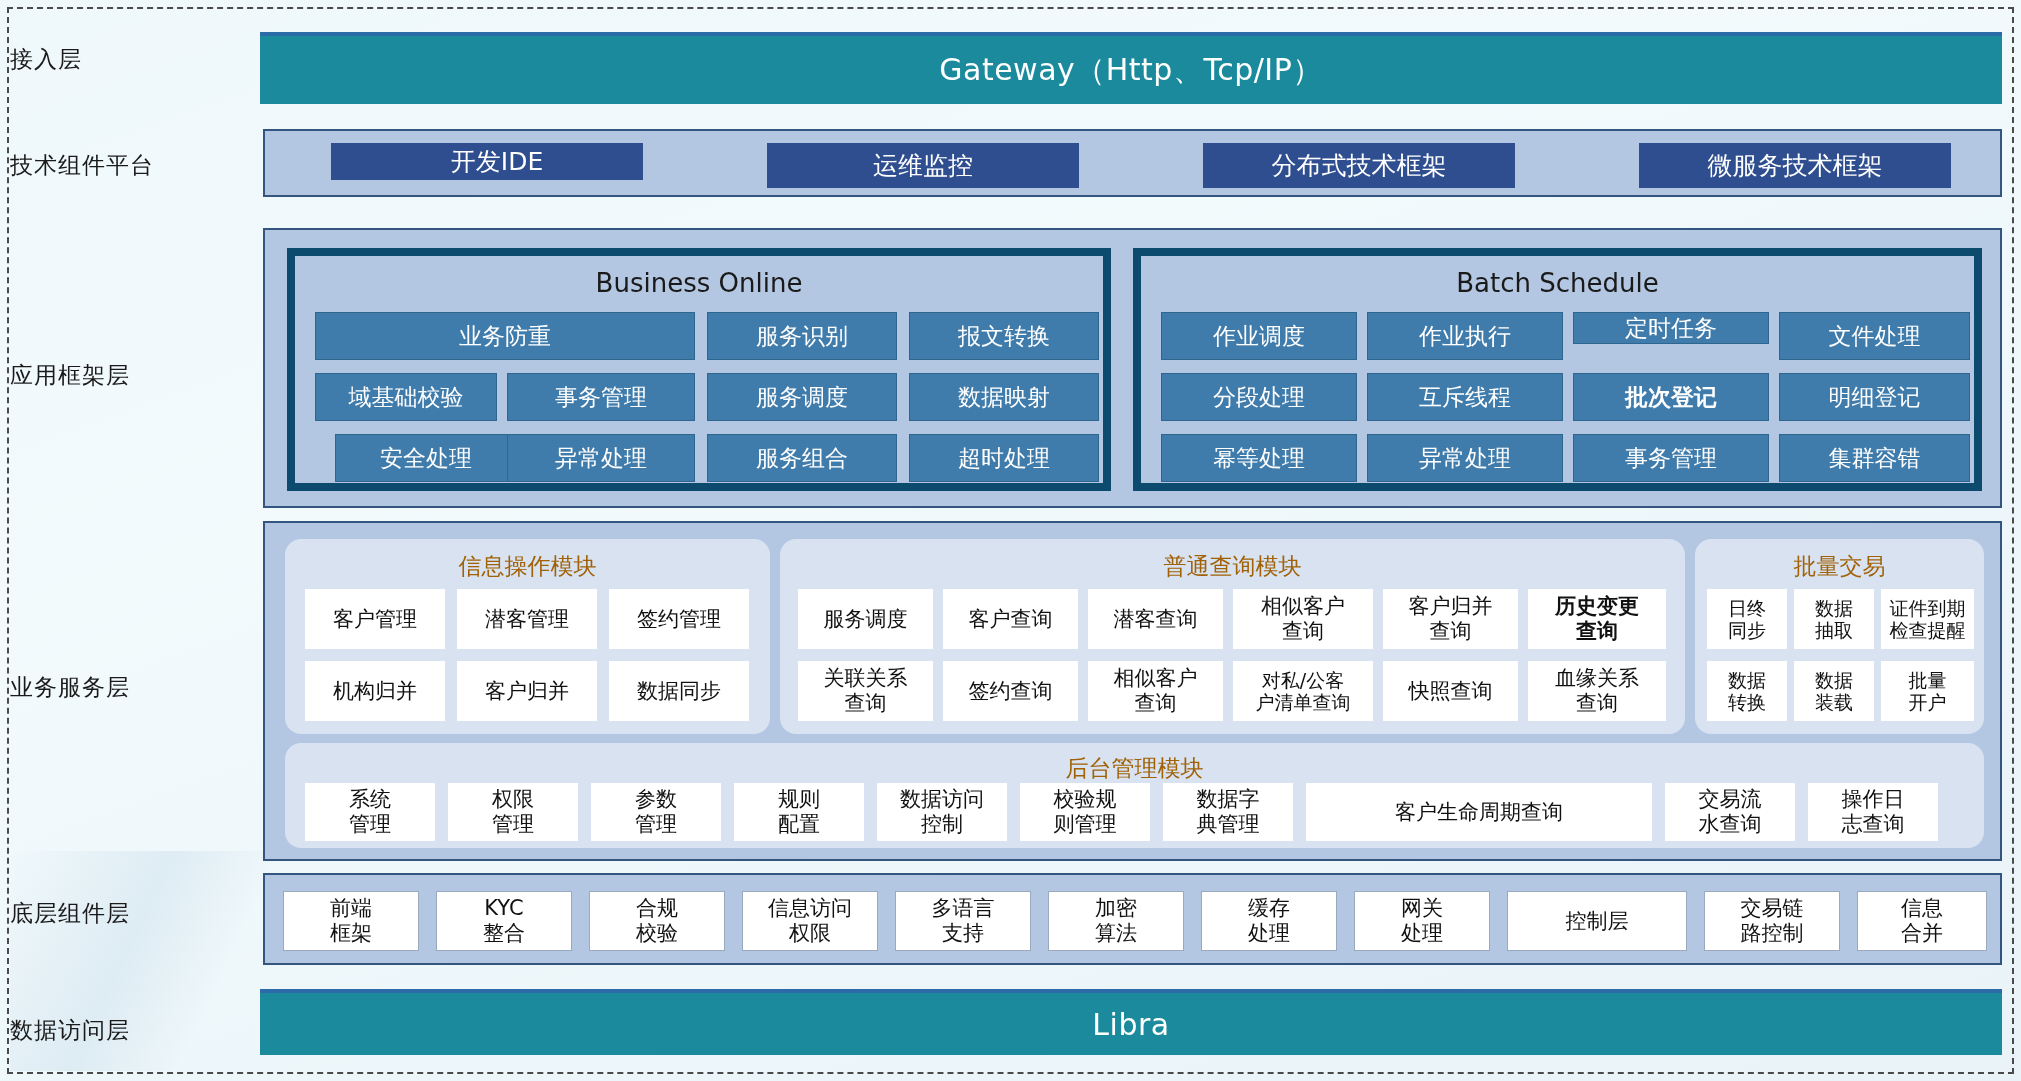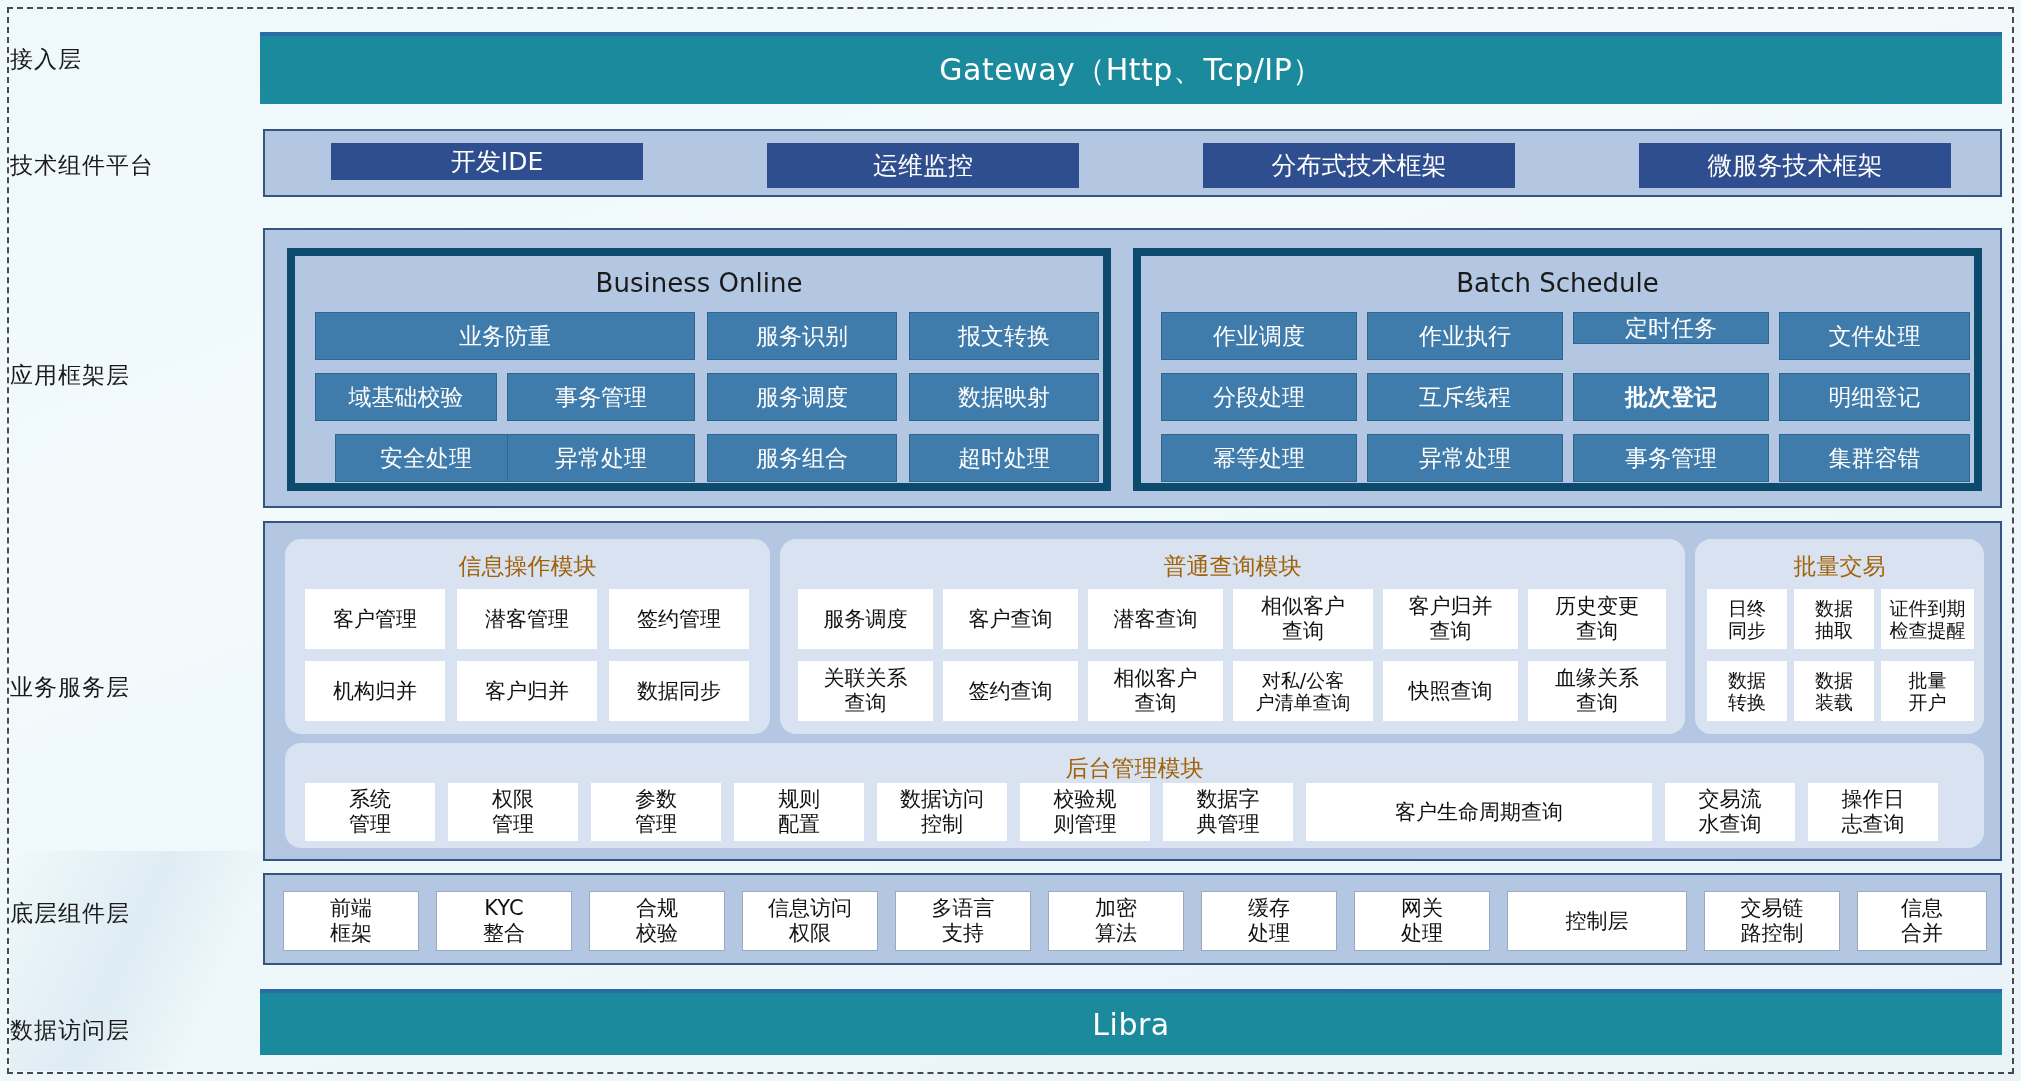--- a/index.html
+++ b/index.html
@@ -202,21 +202,21 @@
       <div class="wcell" style="left:324px;top:122px;width:140px;height:60px;">数据同步</div>
     </div>
 
     <div class="modcard" style="left:515px;top:16px;width:905px;height:195px;">
       <div class="modtitle" style="top:12px;">普通查询模块</div>
       <div class="wcell" style="left:18px;top:50px;width:135px;height:60px;">服务调度</div>
       <div class="wcell" style="left:163px;top:50px;width:135px;height:60px;">客户查询</div>
       <div class="wcell" style="left:308px;top:50px;width:135px;height:60px;">潜客查询</div>
       <div class="wcell" style="left:453px;top:50px;width:140px;height:60px;">相似客户<br>查询</div>
       <div class="wcell" style="left:603px;top:50px;width:135px;height:60px;">客户归并<br>查询</div>
-      <div class="wcell" style="left:748px;top:50px;width:138px;height:60px;">历史变更<br>查询</div>
+      <div class="wcell" style="left:748px;top:50px;width:138px;height:60px;font-weight:bold;">历史变更<br>查询</div>
 
       <div class="wcell" style="left:18px;top:122px;width:135px;height:60px;">关联关系<br>查询</div>
       <div class="wcell" style="left:163px;top:122px;width:135px;height:60px;">签约查询</div>
       <div class="wcell" style="left:308px;top:122px;width:135px;height:60px;">相似客户<br>查询</div>
       <div class="wcell sm" style="left:453px;top:122px;width:140px;height:60px;">对私/公客<br>户清单查询</div>
       <div class="wcell" style="left:603px;top:122px;width:135px;height:60px;">快照查询</div>
       <div class="wcell" style="left:748px;top:122px;width:138px;height:60px;">血缘关系<br>查询</div>
     </div>
 
     <div class="modcard" style="left:1430px;top:16px;width:289px;height:195px;">

